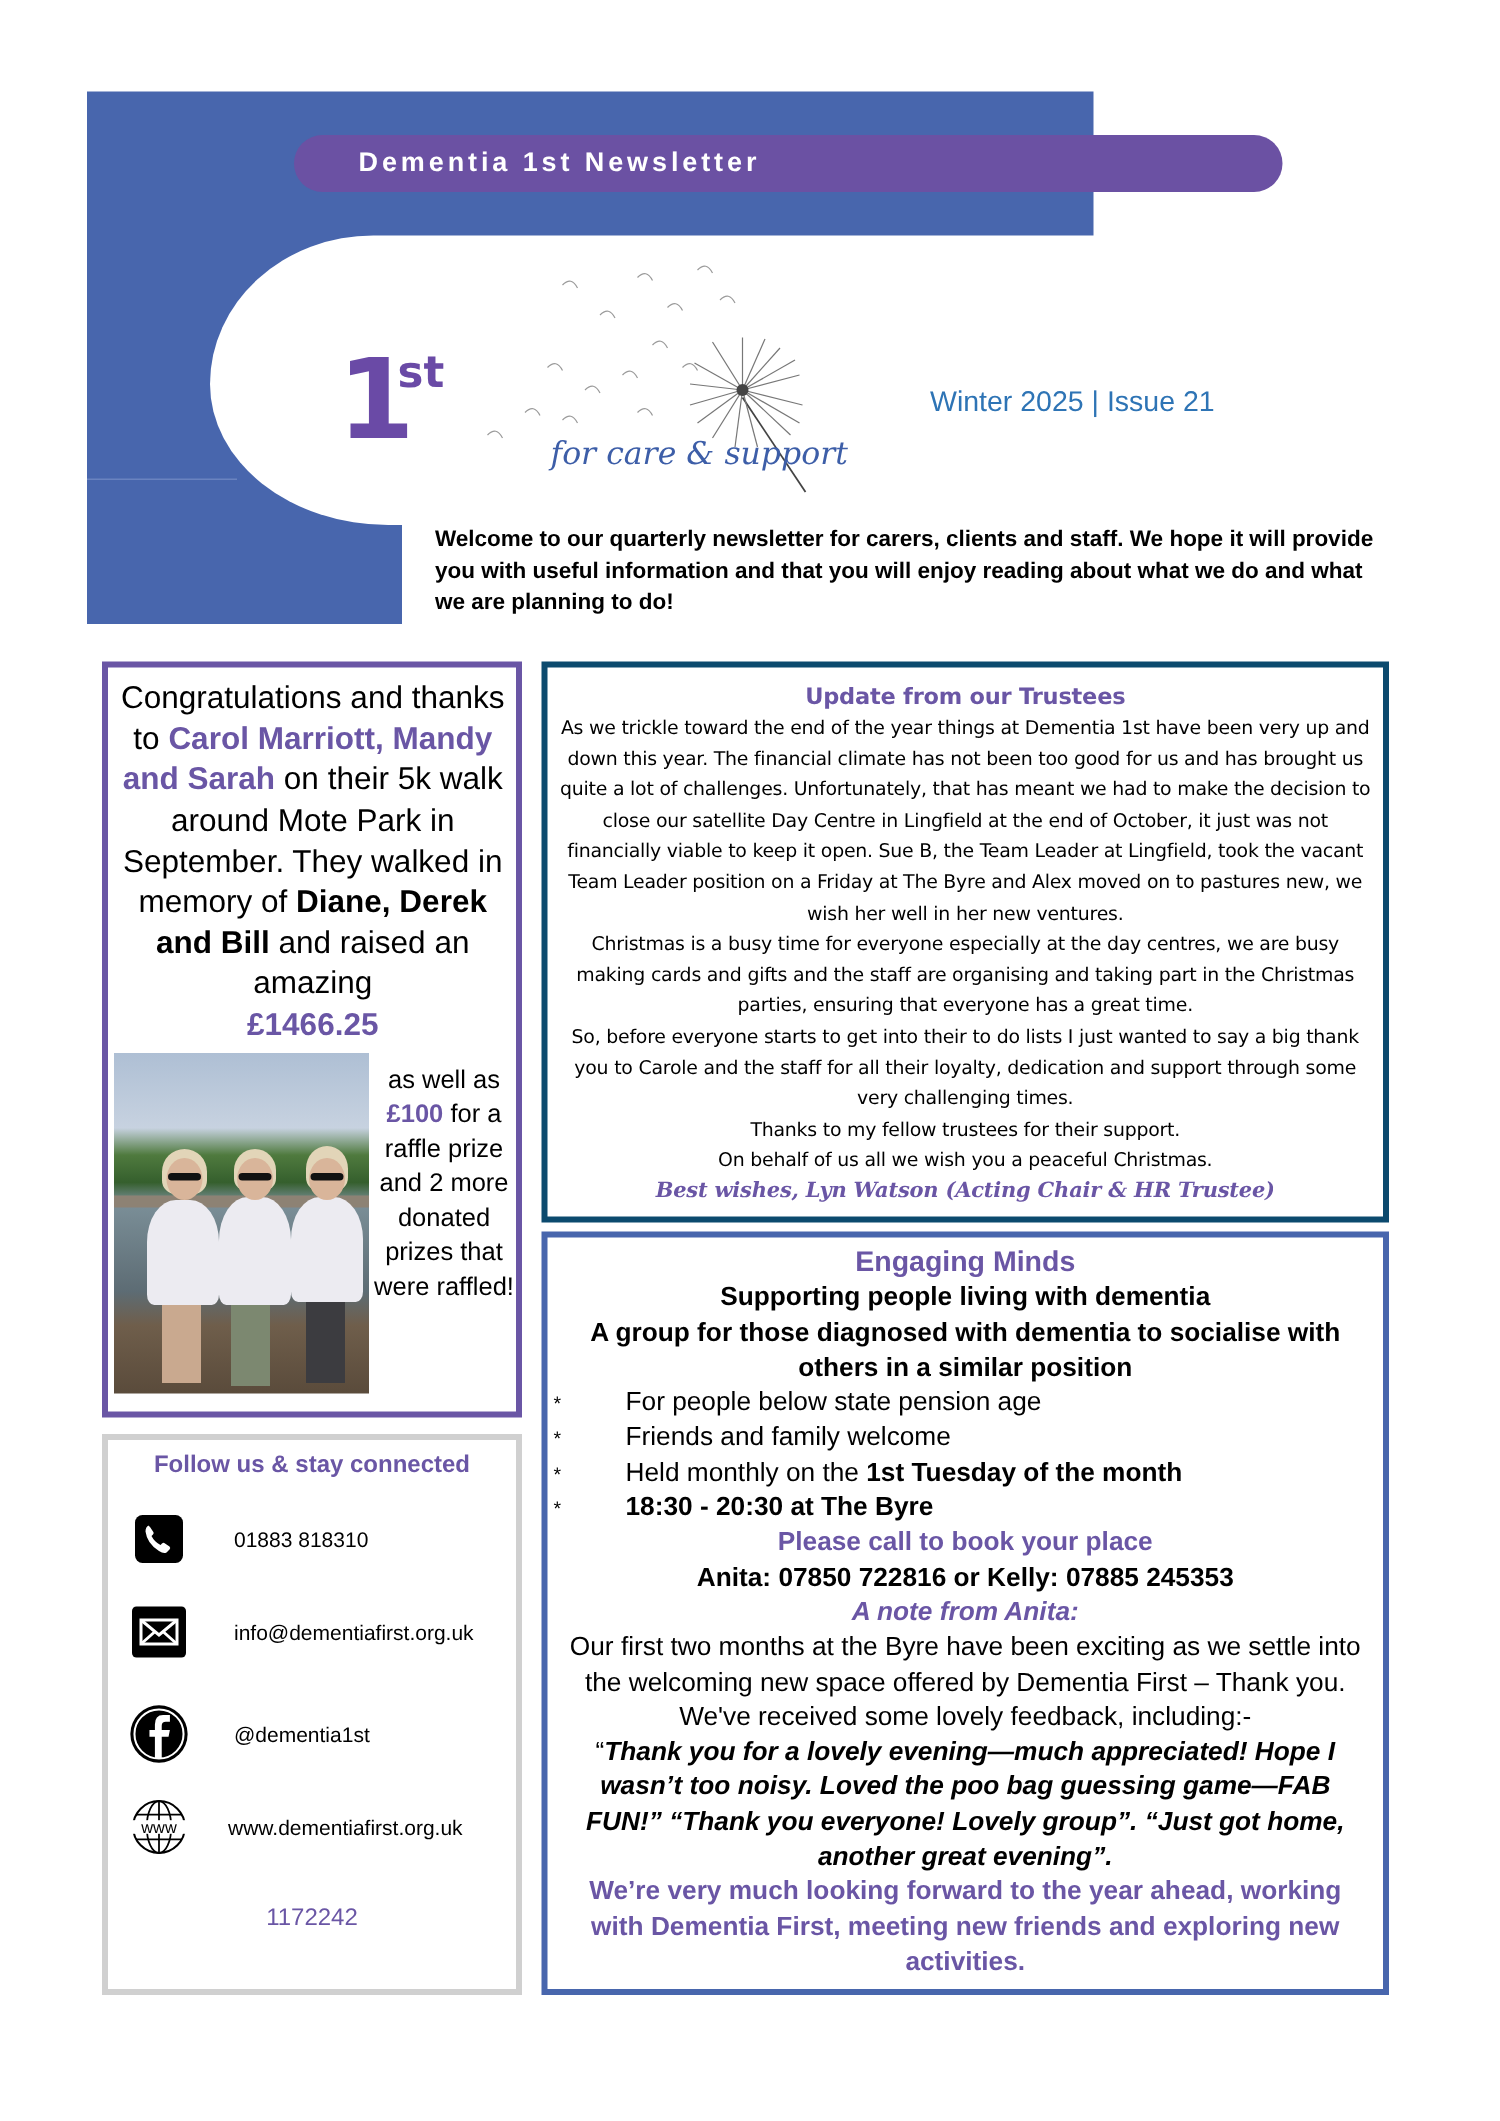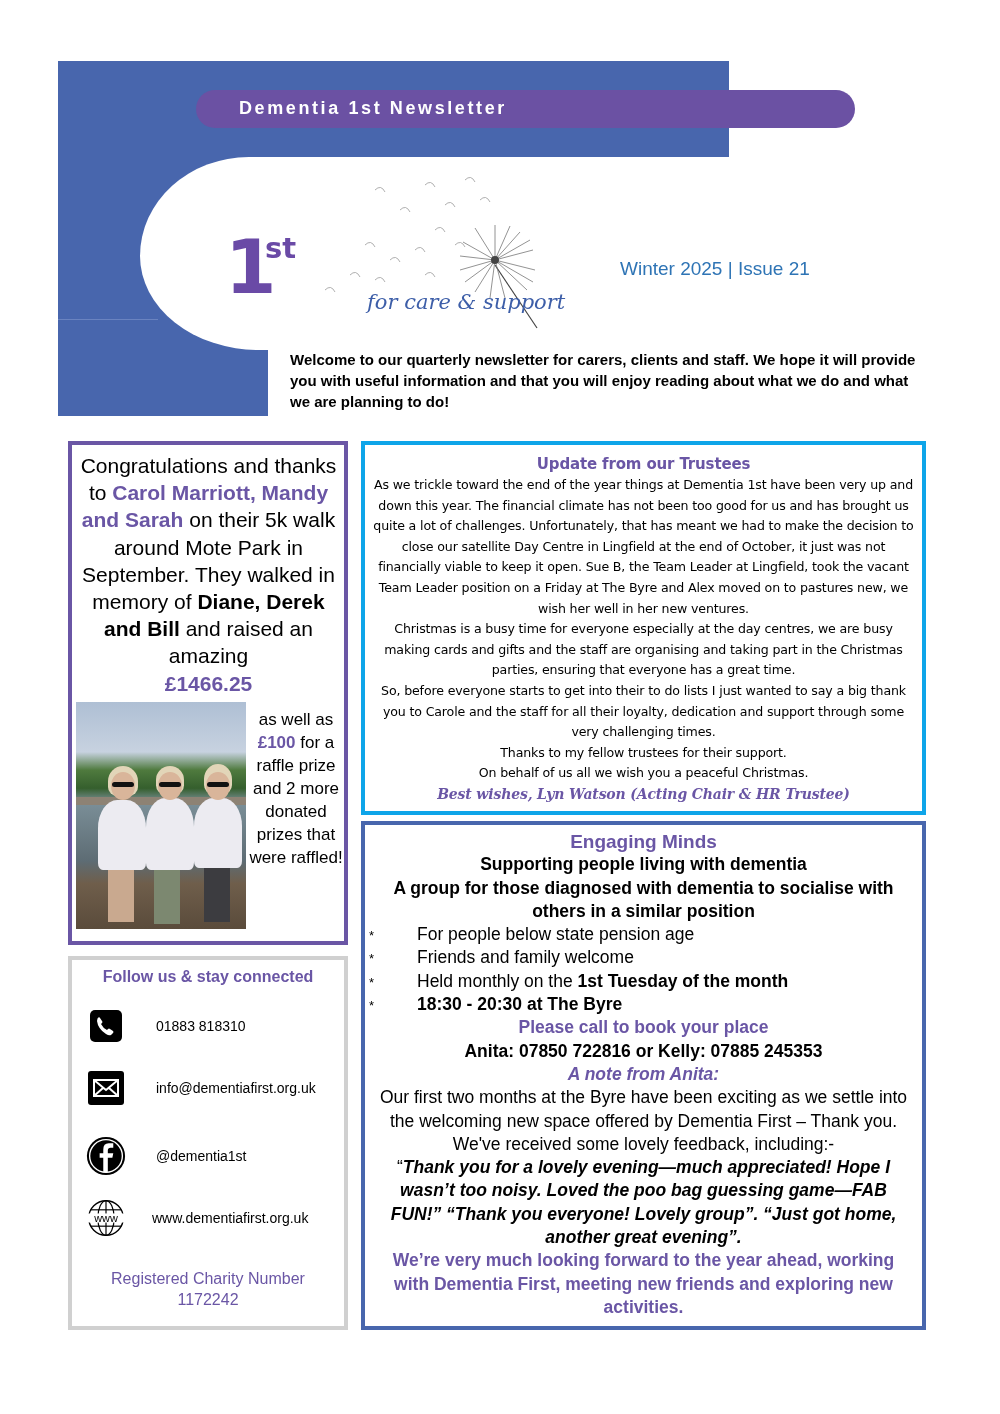--- a/index.html
+++ b/index.html
@@ -46,21 +46,21 @@
   .issue-line { position: absolute; left: 620px; top: 258px; font-size: 19px; color: #2e74b5; }
 
   .welcome {
     position: absolute; left: 290px; top: 349px; width: 640px; font-weight: bold;
     font-size: 15px; line-height: 21px;
   }
 
   
   .box { position: absolute; background: #fff; }
   .box-congrats { left: 68px; top: 441px; width: 280px; height: 504px; border: 4px solid #6a56a5; }
-  .box-trustees { left: 361px; top: 441px; width: 565px; height: 374px; border: 4px solid #0ea5e9; }
+  .box-trustees { left: 361px; top: 441px; width: 565px; height: 374px; border: 4px solid #0c4a6e; }
   .box-minds    { left: 361px; top: 821px; width: 565px; height: 509px; border: 4px solid #4866ad; }
   .box-follow   { left: 68px; top: 956px; width: 280px; height: 374px; border: 4px solid #d0d0d0; padding-left: 21px; }
 
   
   .congrats-text {
     position: absolute; left: 4px; top: 7px; width: 265px; text-align: center;
     font-size: 21px; line-height: 27.2px;
   }
   .purple { color: #6a56a5; font-weight: bold; }
   .bold { font-weight: bold; }
@@ -280,16 +280,15 @@
         <line x1="5" y1="12" x2="39" y2="12" stroke="#000" stroke-width="1.3"></line>
         <line x1="5" y1="30" x2="39" y2="30" stroke="#000" stroke-width="1.3"></line>
         <rect x="0" y="16" width="44" height="10" fill="#fff"></rect>
         <text x="22" y="25.5" text-anchor="middle" font-family="Liberation Sans, sans-serif" font-size="12" fill="#000">www</text>
       </svg>
     </div>
     <span class="txt" style="margin-left:14px;">www.dementiafirst.org.uk</span>
   </div>
 
   <div class="charity">
-    <div>Registered Charity Number</div>
     <div>1172242</div>
   </div>
 </div>
 
 </body></html>

